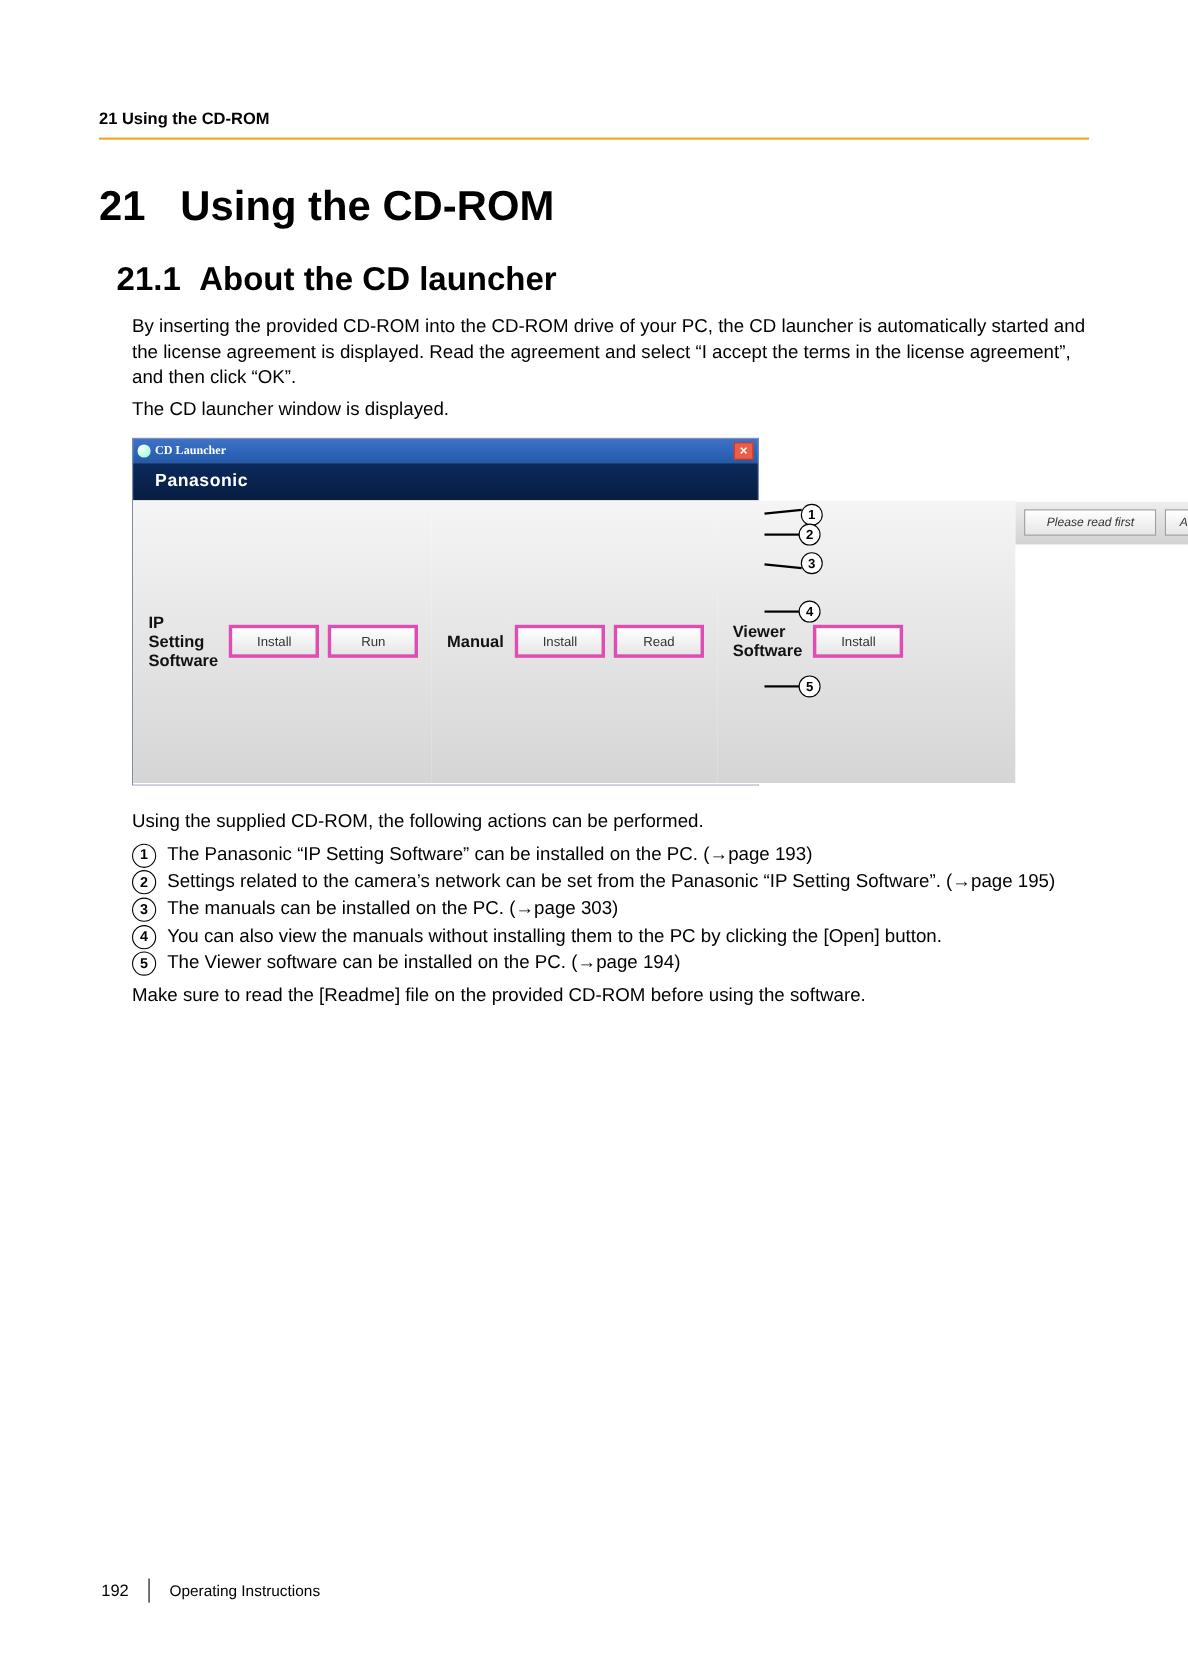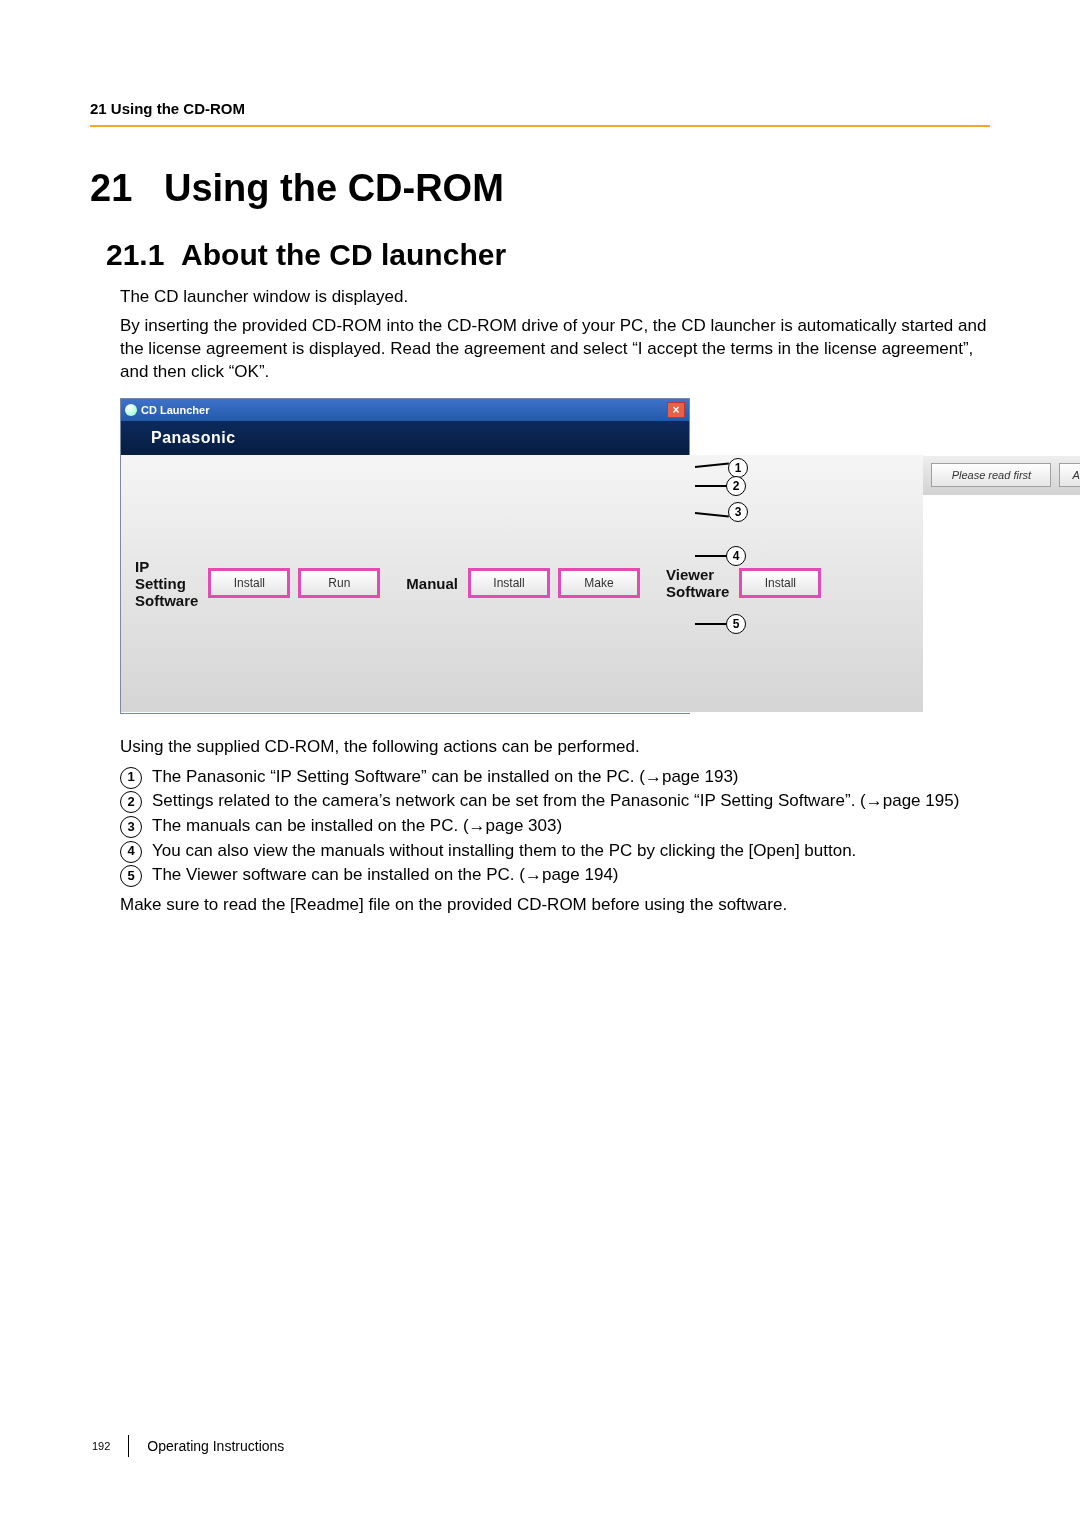--- a/index.html
+++ b/index.html
@@ -70,39 +70,39 @@
     height:22px;
     background:linear-gradient(#3e72c9,#225aa9);
     display:flex;
     align-items:center;
     justify-content:space-between;
     padding:0 4px;
     font-size:11px;
     color:#fff;
     font-weight:bold;
   }
-  .titlebar .left{display:flex;gap:4px;}
+  .titlebar .left{display:flex;gap:4px;font-family:Liberation Serif, serif;}
   .titlebar .icon{
     width:12px;height:12px;border-radius:50%;
     background:radial-gradient(circle at 30% 30%,#fff,#8fc);
   }
   .titlebar .close{
     width:18px;height:16px;line-height:14px;text-align:center;
     background:#e85f4a;color:#fff;font-weight:bold;border:1px solid #b33;
     font-size:12px;
   }
   .brandbar{
     height:34px;
     background:linear-gradient(#0b2a5c,#071d40);
     color:#fff;
     font-size:16px;
     font-weight:bold;
     display:flex;
     align-items:center;
-    padding-left:30px;
+    padding-left:20px;
     letter-spacing:0.5px;
   }
   .launcher-body{
     display:flex;
     height:258px;
   }
   .side-img{
     width:120px;
     background:
       radial-gradient(circle at 55% 45%,#bfe4ff 0%,#4e9de8 25%,#0b4fa8 60%,#072c63 100%);
@@ -205,39 +205,39 @@
   }
   .numlist .txt{flex:1;}
 
   
   .footer{
     position:absolute;
     left:92px;bottom:70px;
     font-size:14px;
     display:flex;align-items:center;gap:18px;
   }
-  .footer .pn{font-size:11px;}
+  .footer .pn{font-size:15px;}
   .footer .sep{width:1px;height:22px;background:#000;}
 </style>
 </head>
 <body>
 
 <div class="page">
   <div class="running-head">21 Using the CD-ROM</div>
 
   <h1 class="chapter">
     <span>21</span>&nbsp;&nbsp;&nbsp;<span>Using the CD-ROM</span>
   </h1>
 
   <h2 class="section">
     <span>21.1</span>&nbsp;&nbsp;<span>About the CD launcher</span>
   </h2>
 
+  <p class="body-text indent">By inserting the provided CD-ROM into the CD-ROM drive of your PC, the CD launcher is automatically started and the license agreement is displayed. Read the agreement and select “I accept the terms in the license agreement”, and then click “OK”.</p>
   <p class="body-text indent">The CD launcher window is displayed.</p>
-  <p class="body-text indent">By inserting the provided CD-ROM into the CD-ROM drive of your PC, the CD launcher is automatically started and the license agreement is displayed. Read the agreement and select “I accept the terms in the license agreement”, and then click “OK”.</p>
 
   <div class="launcher-wrapper">
     <div class="launcher">
       <div class="titlebar">
         <span class="left">
           <span class="icon"></span>
           <span>CD Launcher</span>
         </span>
         <span class="close">×</span>
       </div>
@@ -249,21 +249,21 @@
         </div>
         <div class="panels">
           <div class="panel">
             <span class="label">IP Setting Software</span>
             <span class="winbtn hl">Install</span>
             <span class="winbtn hl">Run</span>
           </div>
           <div class="panel">
             <span class="label">Manual</span>
             <span class="winbtn hl">Install</span>
-            <span class="winbtn hl">Make</span>
+            <span class="winbtn hl">Read</span>
           </div>
           <div class="panel">
             <span class="label">Viewer Software</span>
             <span class="winbtn hl">Install</span>
             <span style="width:78px"></span>
           </div>
           <div class="bottombar">
             <span class="winbtn">Please read first</span>
             <span class="winbtn">About this software</span>
             <span class="winbtn short">Close</span>

